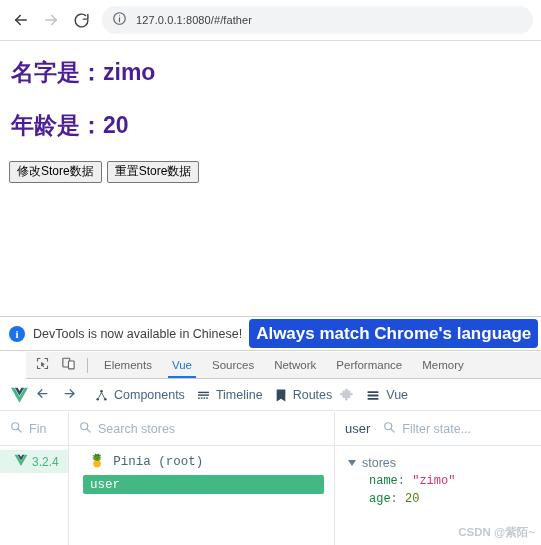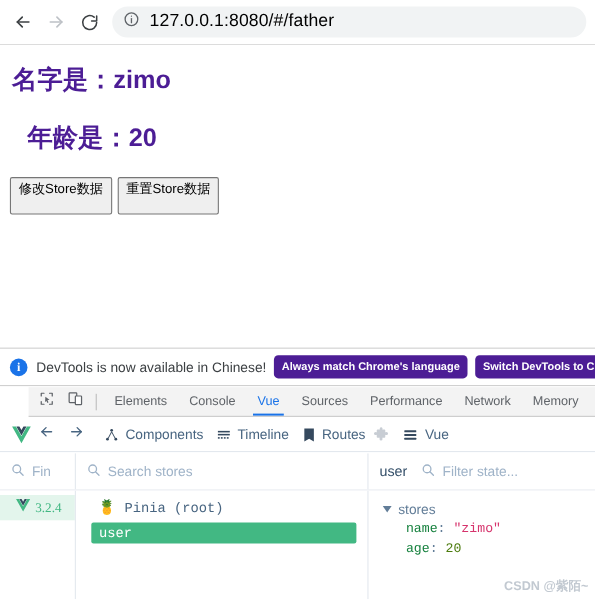--- a/index.html
+++ b/index.html
@@ -38,56 +38,56 @@
     height: 28px;
     margin: 0 8px 0 6px;
     background: #f1f3f4;
     border-radius: 14px;
     display: flex; align-items: center;
     padding: 0 10px;
     overflow: hidden;
   }
   .omnibox .info-icon { flex: 0 0 auto; margin-right: 9px; display:block; }
   .url-text {
-    font-size: 16px;
-    color: #000000;
+    font-size: 11px;
+    color: #404040;
     white-space: nowrap;
     overflow: hidden;
     letter-spacing: .1px;
   }
 
   
   .page {
     position: absolute; left: 0; top: 41px;
     width: 541px; height: 275px;
     background: #ffffff;
     overflow: hidden;
   }
   .page h2 {
     margin: 0;
     font-size: 23px;
     font-weight: bold;
     color: #4c1d95;
     letter-spacing: 0px;
   }
   .heading-name { position: absolute; left: 11px; top: 16px; }
-  .heading-age  { position: absolute; left: 25px; top: 69px; }
+  .heading-age  { position: absolute; left: 11px; top: 69px; }
 
   .btn-row {
     position: absolute; left: 9px; top: 120px;
     display: flex; gap: 5px;
   }
   .form-btn {
     font-family: "Liberation Sans", sans-serif;
     font-size: 12px;
     color: #000;
     background: #efefef;
     border: 1px solid #767676;
     border-radius: 2px;
-    padding: 3px 7px 16px 7px;
+    padding: 3px 7px 4px 7px;
     line-height: 1.1;
   }
 
   
   .dt-notice {
     position: absolute; left: 0; top: 316px;
     width: 541px; height: 35px;
     background: #ffffff;
     border-top: 1px solid #cfcfcf;
     border-bottom: 1px solid #d0d0d0;
@@ -107,23 +107,23 @@
   .notice-text {
     margin-left: 8px;
     font-size: 12.5px;
     color: #3c4043;
     white-space: nowrap;
     flex: 0 0 auto;
   }
   .notice-btn {
     margin-left: 7px;
     flex: 0 0 auto;
-    background: #4c1d95;
+    background: #1d4ed8;
     color: #fff;
-    font-size: 10px;
+    font-size: 17px;
     font-weight: bold;
     border: none;
     border-radius: 4px;
     padding: 5px 7px;
     white-space: nowrap;
     font-family: "Liberation Sans", sans-serif;
     line-height: 1.15;
   }
 
   
@@ -242,21 +242,20 @@
     background: #e3f5ec;
     height: 23px;
     padding-left: 14px;
     overflow: hidden;
     white-space: nowrap;
   }
   .version-text {
     font-size: 12px;
     color: #42b883;
     white-space: nowrap;
-    font-family: Liberation Serif, serif;
   }
   .col-stores {
     width: 266px; flex: 0 0 auto;
     border-left: 1px solid #e3e8ee;
     padding-top: 5px;
     overflow: hidden;
   }
   .store-root {
     display: flex; align-items: center;
     gap: 8px;
@@ -398,25 +397,24 @@
     <div class="dt-tool-icon">
       <span>
         <svg width="15" height="15" viewBox="0 0 24 24" fill="none" stroke="#5f6368" stroke-width="1.8">
           <rect x="3" y="3.5" width="11" height="14" rx="1"></rect>
           <rect x="12" y="8" width="9" height="12.5" rx="1" fill="#ffffff"></rect>
         </svg>
       </span>
     </div>
     <div class="dt-sep"></div>
     <div class="dt-tab">Elements</div>
-    <div class="dt-tab">Console</div>
     <div class="dt-tab active">Vue</div>
     <div class="dt-tab">Sources</div>
+    <div class="dt-tab">Network</div>
     <div class="dt-tab">Performance</div>
-    <div class="dt-tab">Network</div>
     <div class="dt-tab">Memory</div>
   </div>
 
   <div class="vue-bar">
     <span class="vue-logo-wrap">
       <svg width="19" height="17" viewBox="0 0 24 22">
         <path d="M1 1h4.5L12 12.5 18.5 1H23L12 20.5z" fill="#42b883"></path>
         <path d="M6 1h3.6L12 5.2 14.4 1H18L12 11.4z" fill="#35495e"></path>
       </svg>
     </span>

